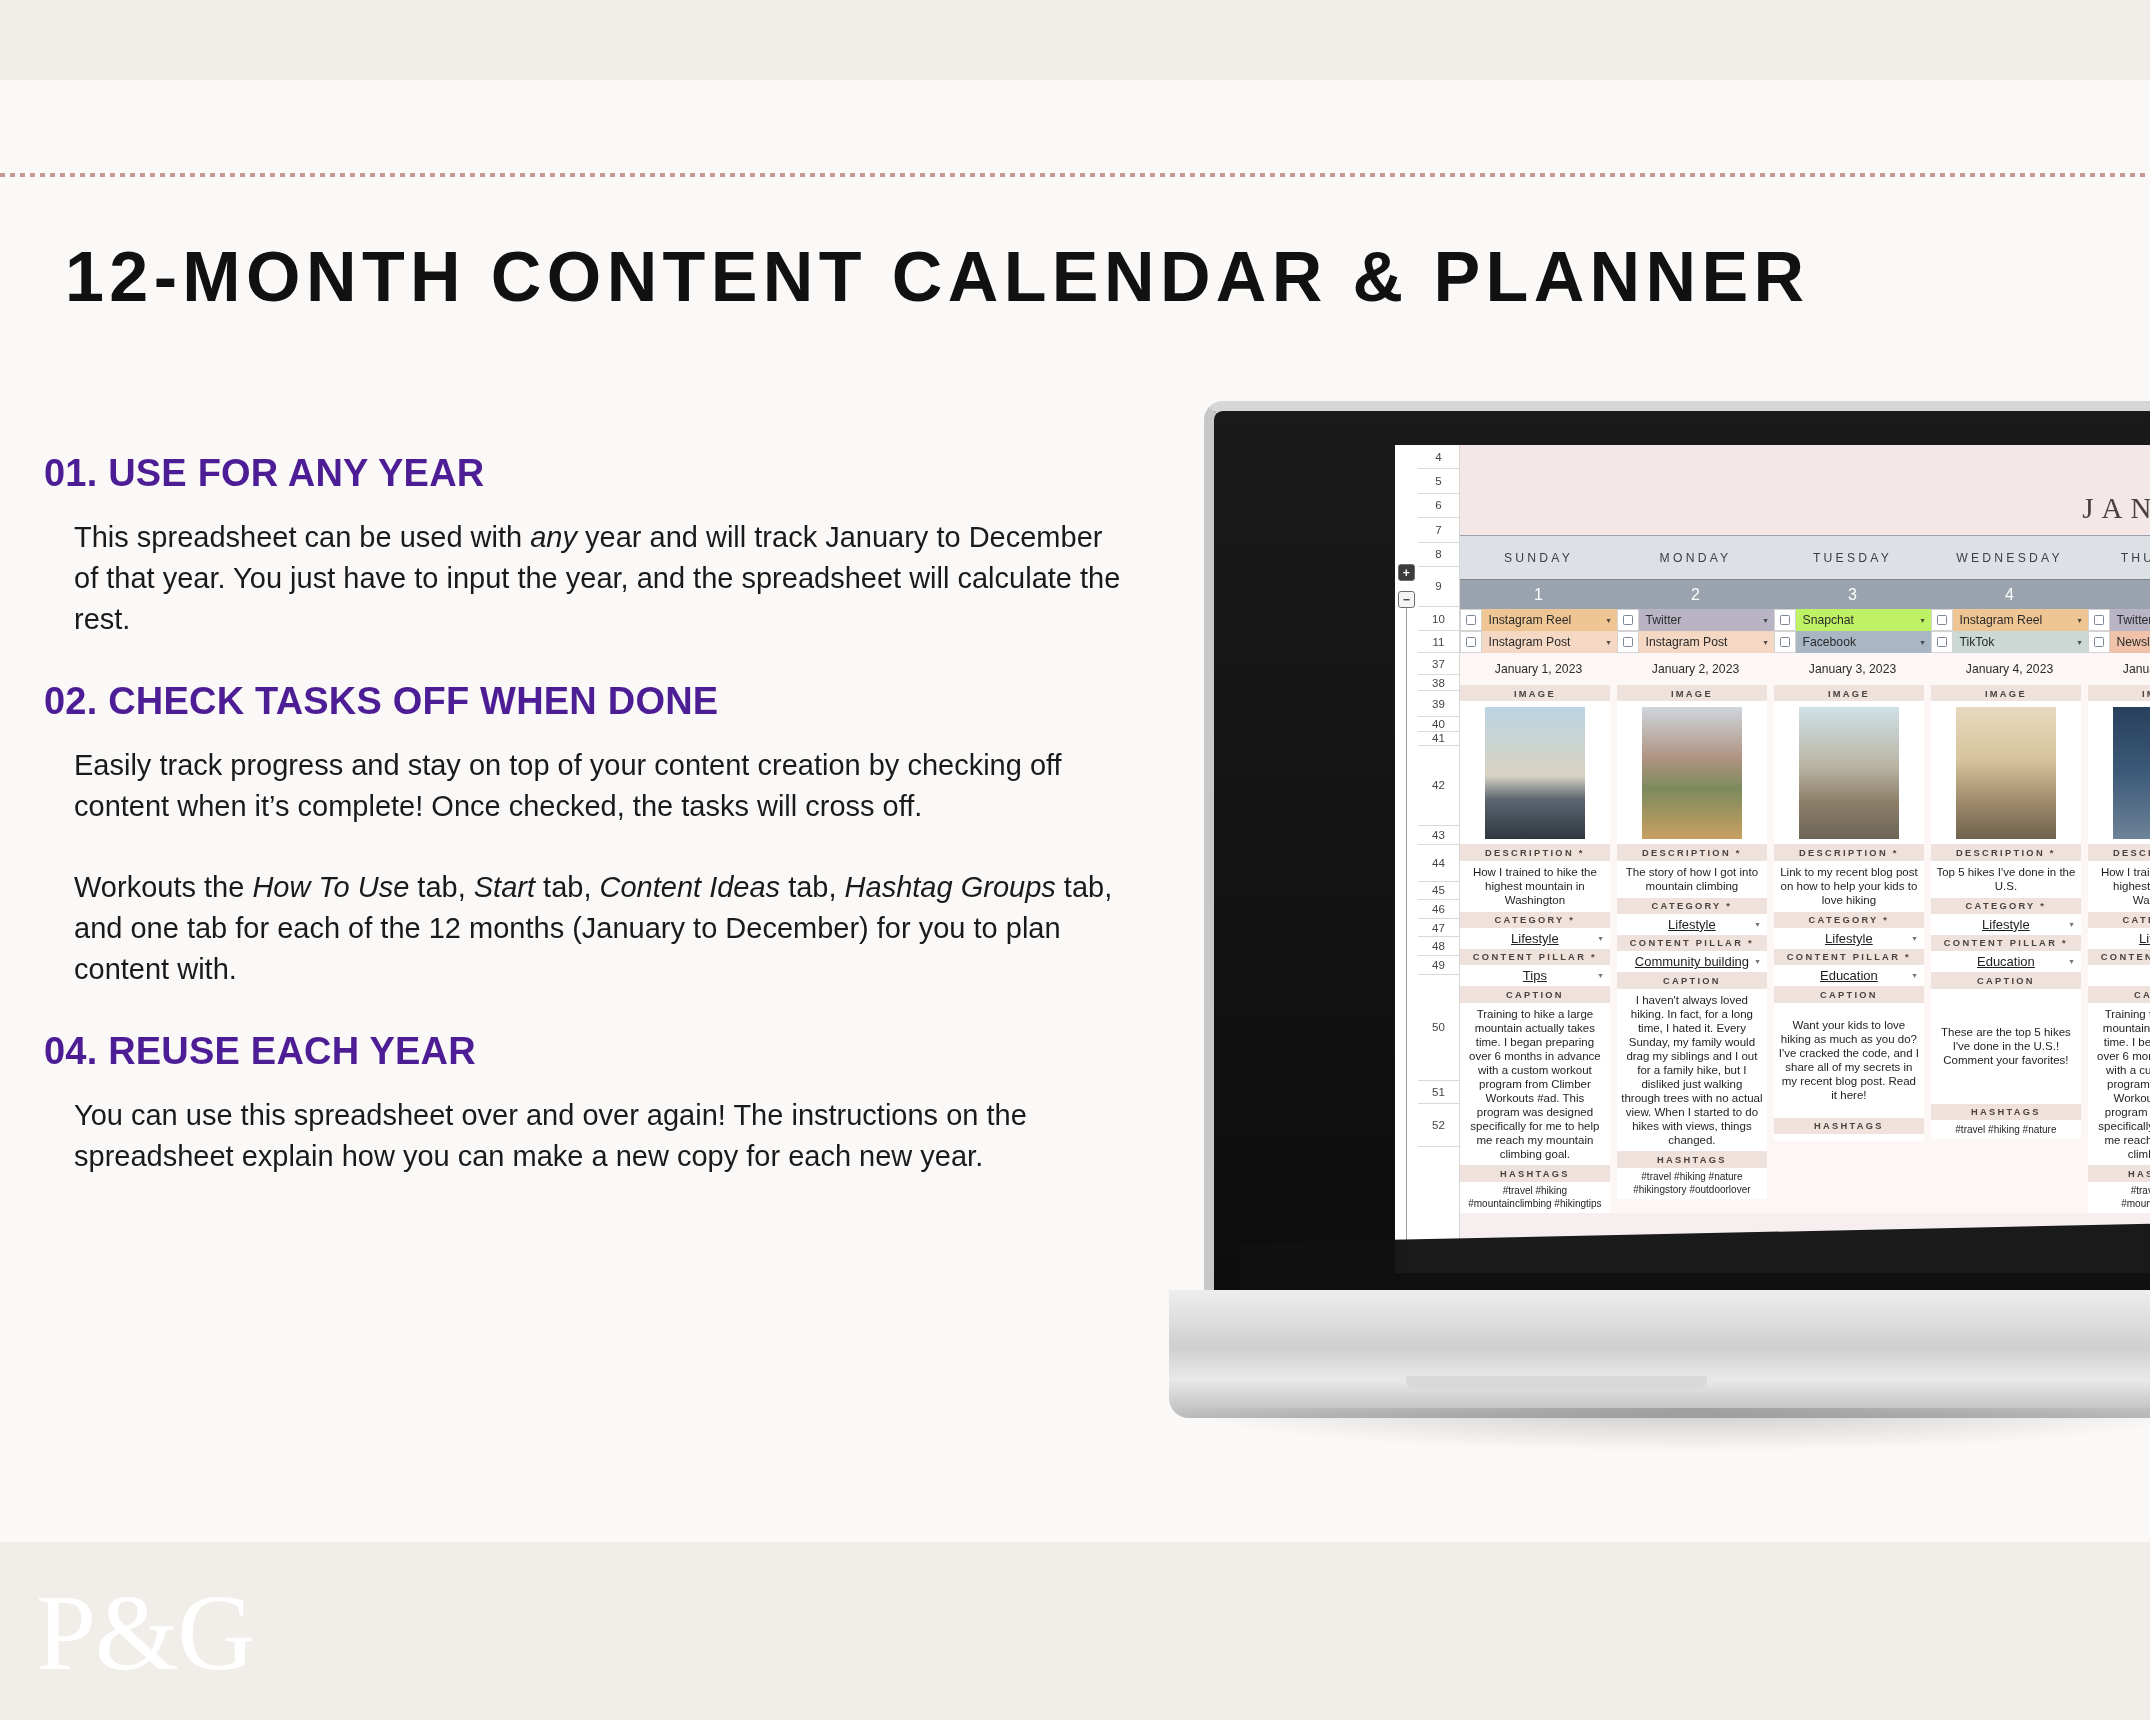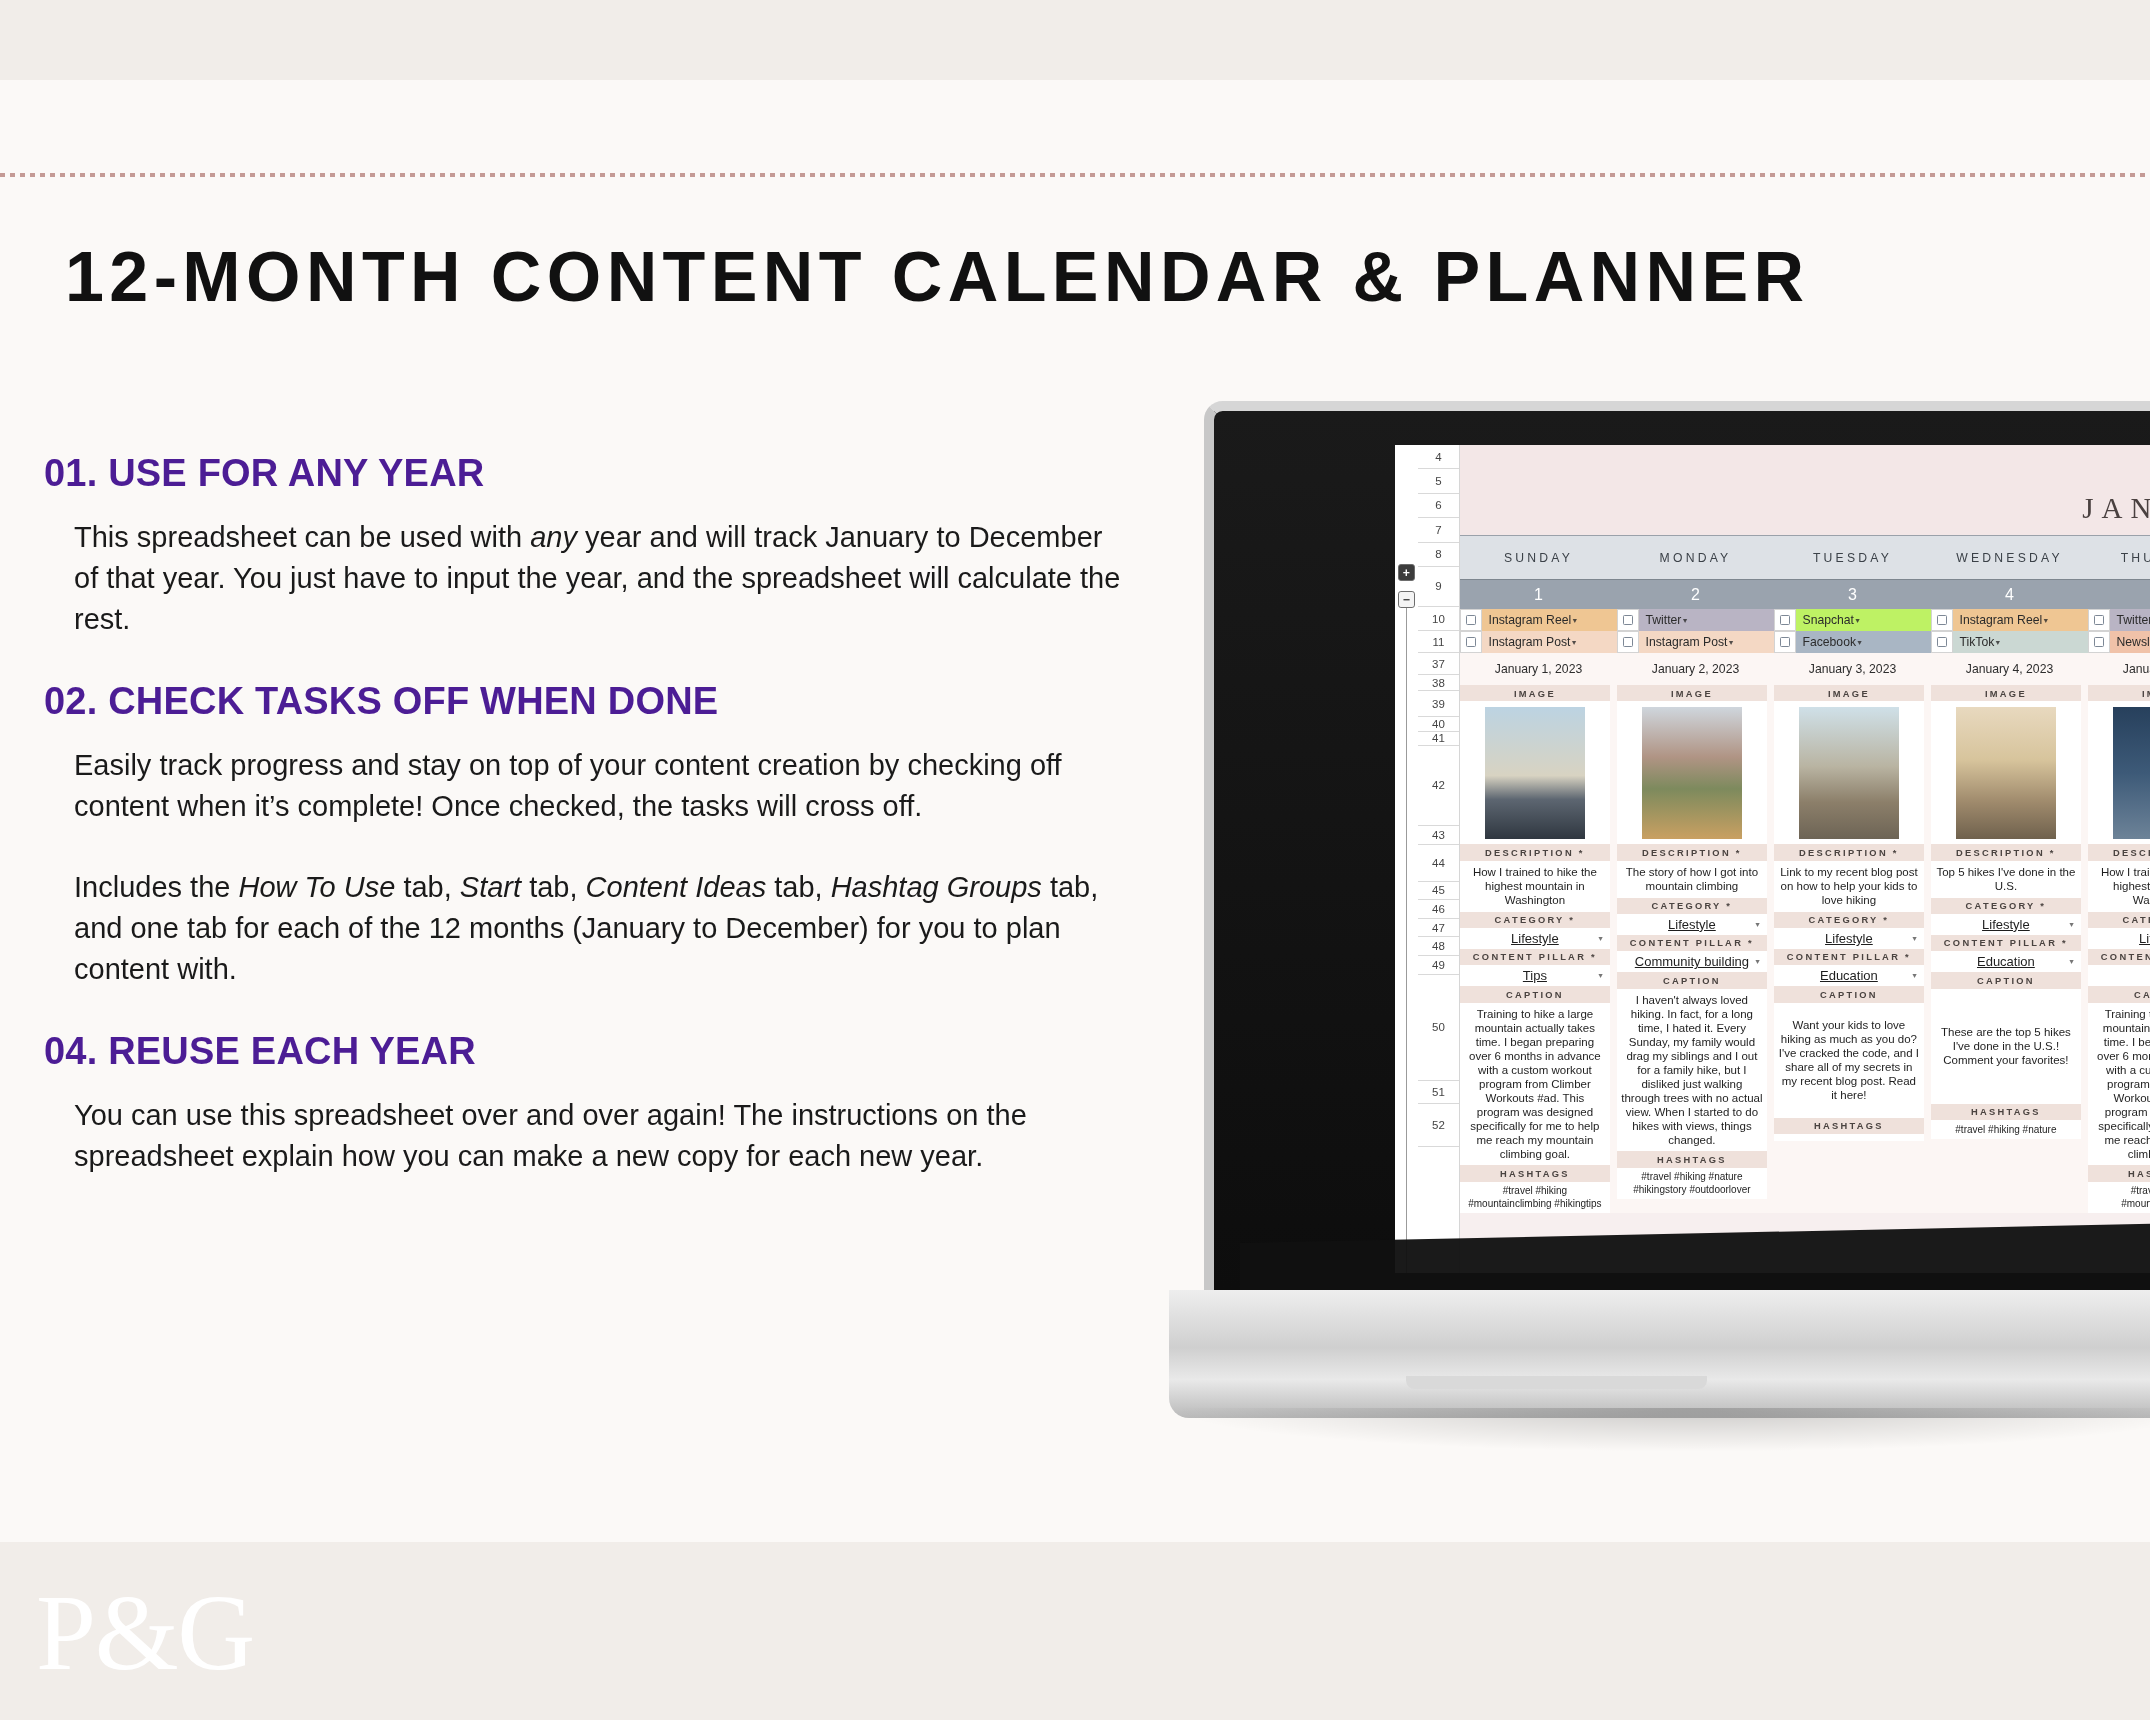--- a/index.html
+++ b/index.html
@@ -129,21 +129,21 @@
   .daynum { flex: 0 0 157px; text-align: center; font-size: 16px; color: #ffffff; }
 
   .chanrow { display: flex; height: 22px; }
   .chancell { flex: 0 0 157px; display: flex; align-items: stretch; }
   .chk {
     flex: 0 0 22px; background: #fff; border: 0.7px solid #d3d3d3;
     display: flex; align-items: center; justify-content: center;
   }
   .chkbox { width: 10.8px; height: 10.8px; border: 1.1px solid #7d8896; border-radius: 1.4px; background: #fff; }
   .chanval {
-    flex: 1; display: flex; align-items: center; justify-content: flex-start;
+    flex: 1; display: flex; align-items: center; justify-content: space-between;
     padding: 0 5px 0 6.5px; font-size: 12.2px; color: #2b2b2b; white-space: nowrap; overflow: hidden;
   }
   .caret { font-size: 7.2px; opacity: .8; }
 
   .dateline { display: flex; height: 32px; background: #FCF6F4; }
   .datecell {
     flex: 0 0 157px; text-align: center; font-size: 12.2px; color: #2d2d2d;
     display: flex; align-items: center; justify-content: center;
   }
 
@@ -197,21 +197,21 @@
 <div class="sections" id="sections">
     <div class="sec">
       <div class="sec-title">01. USE FOR ANY YEAR</div>
       <div class="sec-body"><span>This spreadsheet can be used with </span><i>any</i><span> year and will track January to December of that year. You just have to input the year, and the spreadsheet will calculate the rest.</span></div>
     </div>
     <div class="sec">
       <div class="sec-title">02. CHECK TASKS OFF WHEN DONE</div>
       <div class="sec-body"><span>Easily track progress and stay on top of your content creation by checking off content when it’s complete! Once checked, the tasks will cross off.</span></div>
     </div>
     <div class="sec">
-      <div class="sec-body"><span>Includes the </span><i>How To Use</i><span> tab, </span><i>Start</i><span> tab, </span><i>Content Ideas</i><span> tab, </span><i>Hashtag Groups</i><span> tab, and one tab for each of the 12 months (January to December) for you to plan content with.</span></div>
+      <div class="sec-body"><span>Workouts the </span><i>How To Use</i><span> tab, </span><i>Start</i><span> tab, </span><i>Content Ideas</i><span> tab, </span><i>Hashtag Groups</i><span> tab, and one tab for each of the 12 months (January to December) for you to plan content with.</span></div>
     </div>
     <div class="sec">
       <div class="sec-title">04. REUSE EACH YEAR</div>
       <div class="sec-body"><span>You can use this spreadsheet over and over again! The instructions on the spreadsheet explain how you can make a new copy for each new year.</span></div>
     </div>
   </div>
 
 <div class="laptop">
   <div class="lid">
     <div class="screen">

